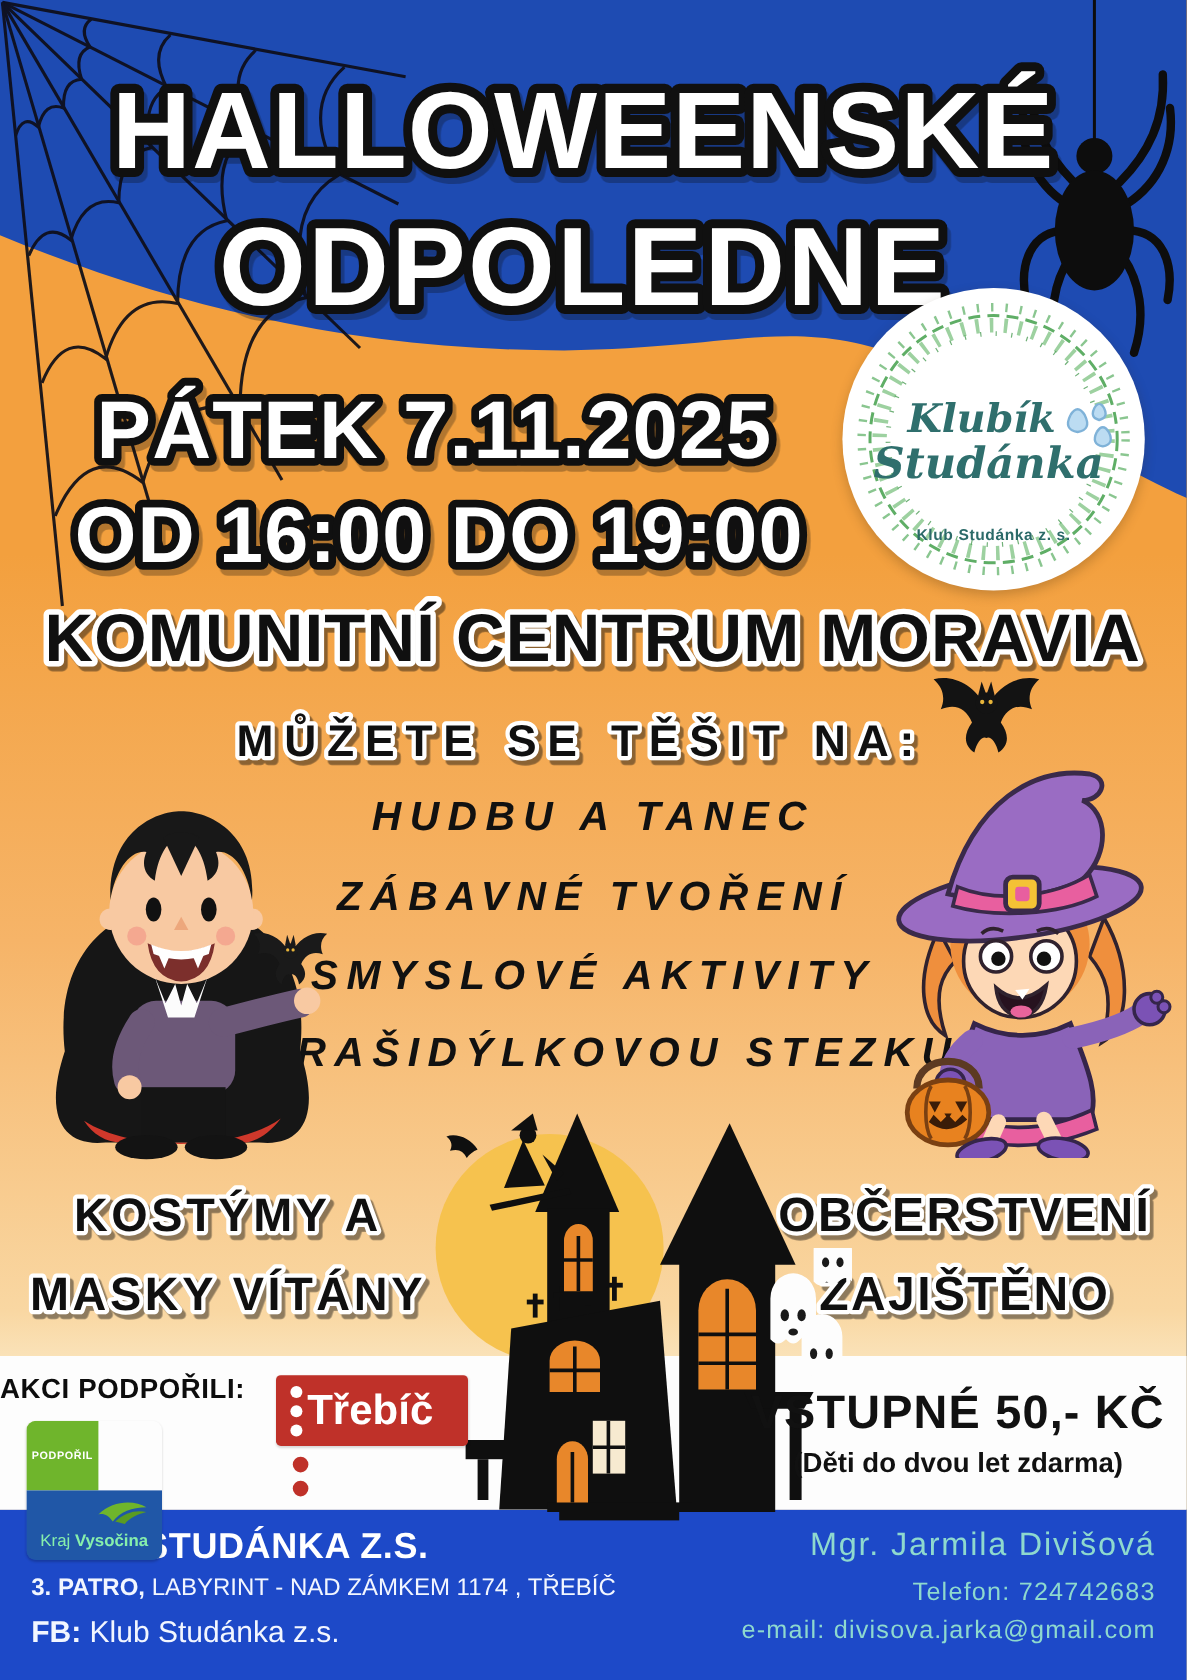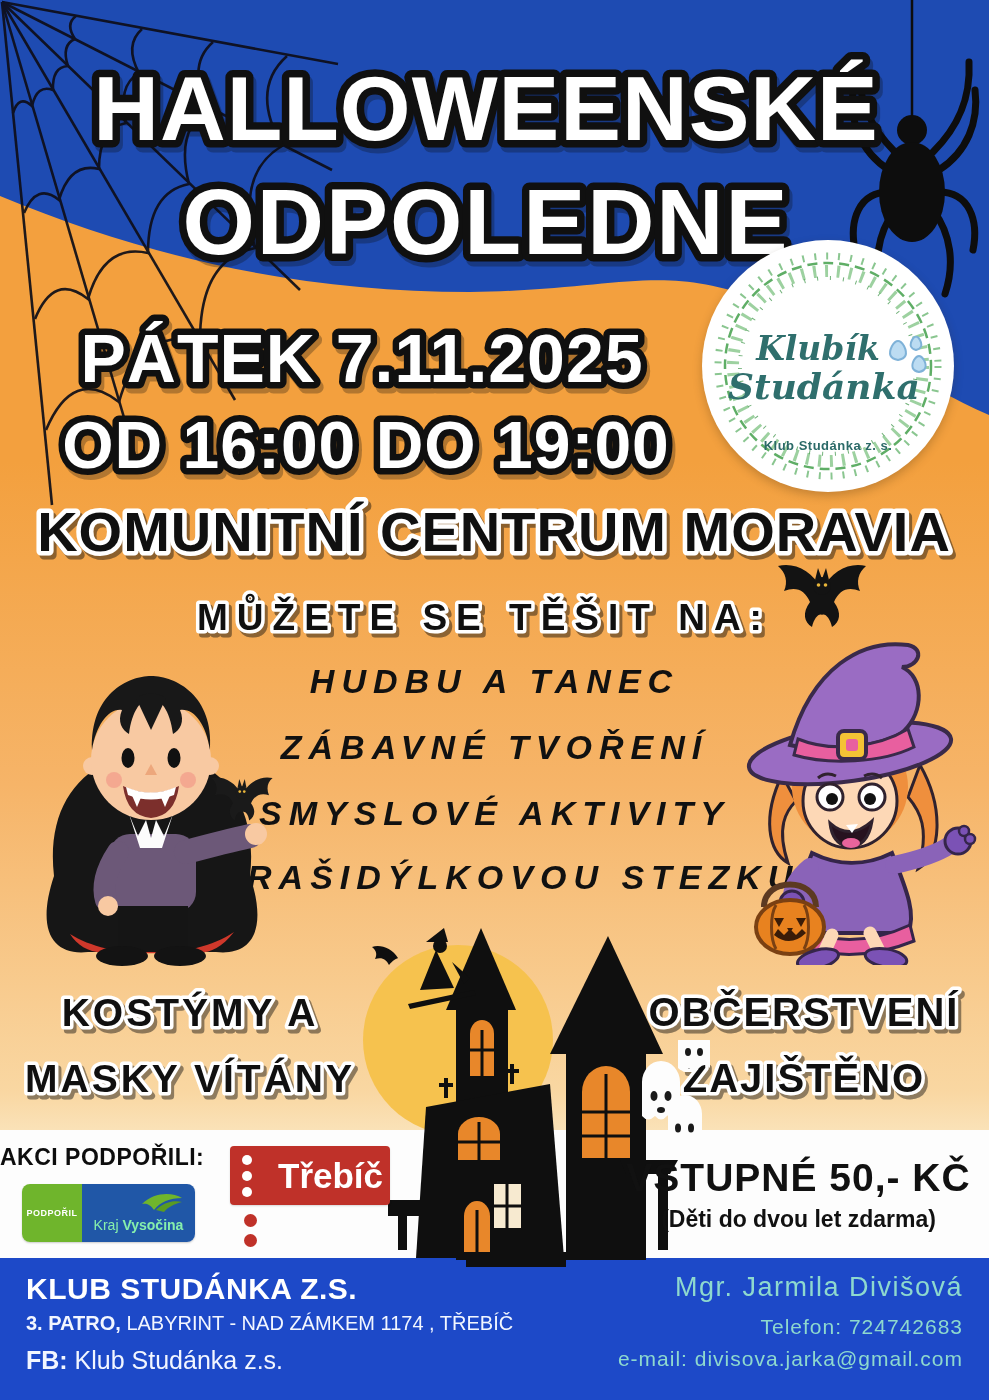--- a/index.html
+++ b/index.html
@@ -15,30 +15,30 @@
   .abs{position:absolute;}
   svg text{font-family:"Liberation Sans",sans-serif;}
   .shadow-soft{filter:drop-shadow(3px 5px 0 rgba(10,10,10,0.28));}
   .shadow-hard{filter:drop-shadow(3px 4px 0 rgba(10,10,10,0.45));}
   .activity{position:absolute;left:0;width:989px;text-align:center;color:var(--ink);
     font-weight:bold;font-style:italic;font-size:34px;letter-spacing:7px;}
   .logo-circle{background:#fff;border-radius:50%;box-shadow:0 4px 10px rgba(60,40,10,.25);}
   .logo-script{font-family:"DejaVu Serif",serif;font-style:italic;font-weight:bold;color:#2f6f6d;text-align:center;line-height:1.02;}
   .logo-sub{font-weight:bold;color:#2b6a68;font-size:13px;letter-spacing:.5px;text-align:center;}
   .supp-head{font-weight:bold;font-size:23px;color:#0d0d0d;letter-spacing:.5px;}
-  .kraj-wrap{display:flex;border-radius:8px;overflow:hidden;box-shadow:0 1px 2px rgba(0,0,0,.2);}
+  .kraj-wrap{display:flex;border-radius:8px;overflow:hidden;box-shadow:0 1px 2px rgba(0,0,0,.2);flex-direction:column;}
   .kraj-green{width:60px;height:58px;background:var(--kraj_green);display:flex;align-items:center;justify-content:center;}
   .kraj-green span{color:#fff;font-size:9px;font-weight:bold;letter-spacing:.5px;}
   .kraj-blue{width:113px;height:58px;background:var(--kraj_blue);position:relative;display:flex;align-items:flex-end;justify-content:center;padding-bottom:9px;}
   .kraj-name{color:#86efac;font-size:14px;}
   .kraj-name b{font-weight:bold;}
   .trebic-box{background:var(--trebic_red);border-radius:4px;width:160px;height:59px;display:flex;align-items:center;box-shadow:0 1px 2px rgba(0,0,0,.15);}
   .trebic-dots{display:flex;flex-direction:column;gap:6px;margin-left:12px;}
   .trebic-dots i{width:10px;height:10px;border-radius:50%;background:#fff;}
-  .trebic-name{color:#fff;font-weight:bold;font-size:35px;margin-left:26px;letter-spacing:0px;}
+  .trebic-name{color:#fff;font-weight:bold;font-size:35px;margin-left:4px;letter-spacing:0px;}
   .red-dot{width:13px;height:13px;border-radius:50%;background:var(--trebic_red);position:absolute;}
   .admission{position:absolute;left:608px;top:1156px;width:381px;text-align:center;}
   .admission .price{font-size:39px;font-weight:bold;color:var(--ink);letter-spacing:1px;}
   .admission .note{font-size:23px;font-weight:bold;color:var(--ink);margin-top:6px;}
   .footer{position:absolute;left:0;top:1258px;width:989px;height:142px;background:var(--footer_blue);}
   .f-org{position:absolute;left:26px;top:14px;color:#fff;font-weight:bold;font-size:30px;letter-spacing:.5px;}
   .f-addr{position:absolute;left:26px;top:54px;color:#f2f6ff;font-size:20px;}
   .f-addr b{font-weight:bold;}
   .f-fb{position:absolute;left:26px;top:88px;color:#f2f6ff;font-size:25px;}
   .f-fb b{font-weight:bold;}

